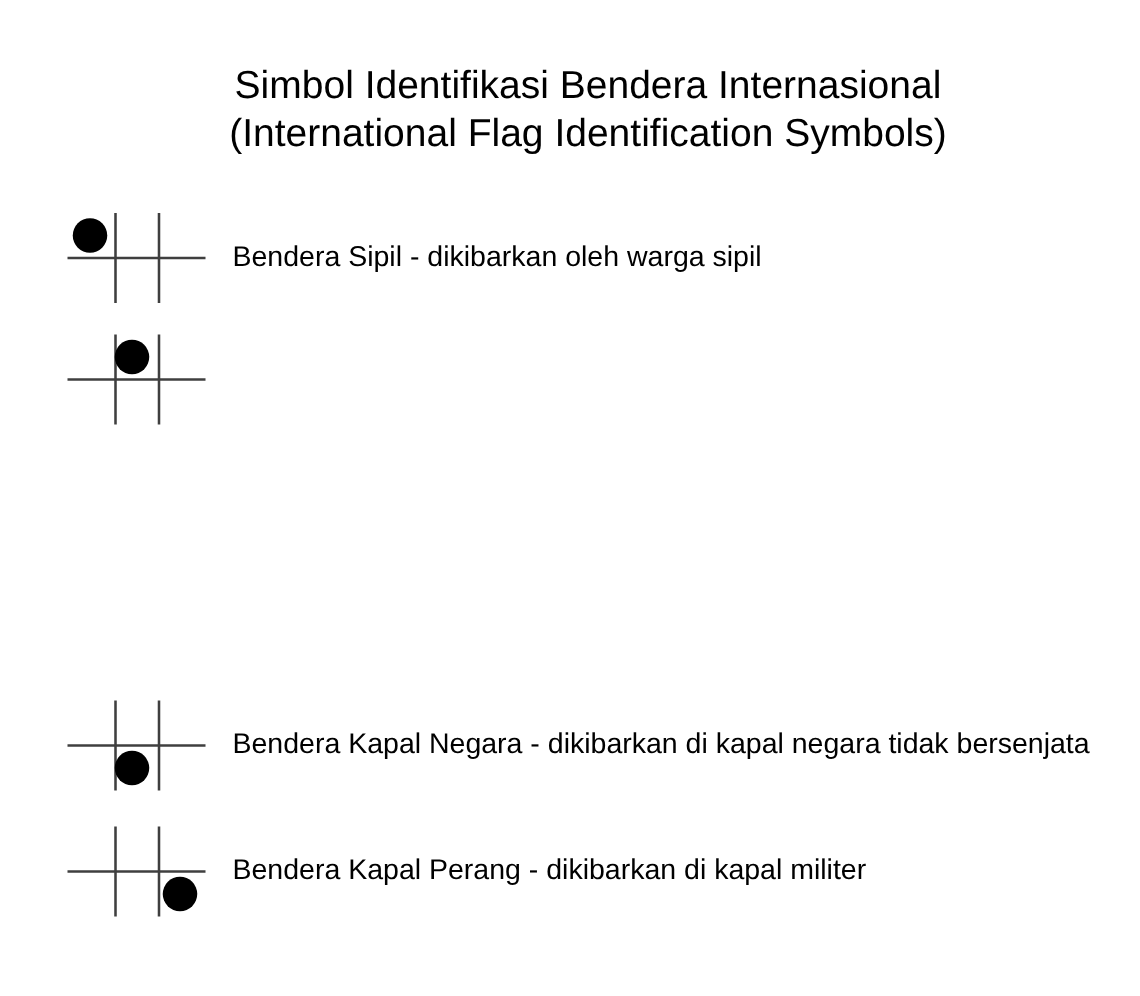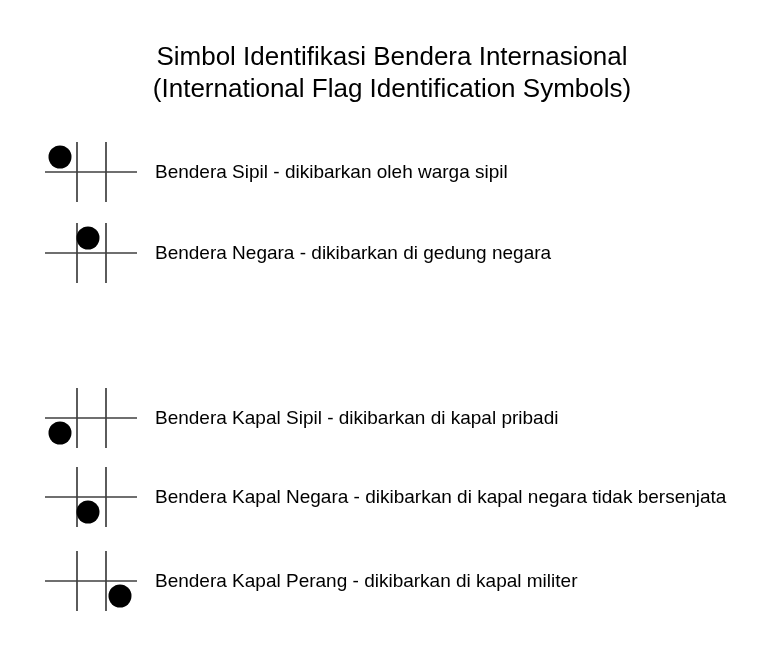--- a/index.html
+++ b/index.html
@@ -78,33 +78,23 @@
     <span class="label">Bendera Sipil - dikibarkan oleh warga sipil</span>
   </div>
 
   <div class="row" id="row-1">
     <svg class="symbol" width="94" height="62" viewBox="0 0 94 62">
         <line x1="1" y1="31" x2="93" y2="31" stroke="#3f3f3f" stroke-width="1.7"></line>
         <line x1="33" y1="1" x2="33" y2="61" stroke="#3f3f3f" stroke-width="1.7"></line>
         <line x1="62" y1="1" x2="62" y2="61" stroke="#3f3f3f" stroke-width="1.7"></line>
         <circle cx="44" cy="16" r="11.5" fill="#000000"></circle>
       </svg>
-    <span class="label">Bendera Negara - dikibarkan di gedung negara</span>
   </div>
 
 
-  <div class="row" id="row-3">
-    <svg class="symbol" width="94" height="62" viewBox="0 0 94 62">
-        <line x1="1" y1="31" x2="93" y2="31" stroke="#3f3f3f" stroke-width="1.7"></line>
-        <line x1="33" y1="1" x2="33" y2="61" stroke="#3f3f3f" stroke-width="1.7"></line>
-        <line x1="62" y1="1" x2="62" y2="61" stroke="#3f3f3f" stroke-width="1.7"></line>
-        <circle cx="16" cy="46" r="11.5" fill="#000000"></circle>
-      </svg>
-    <span class="label">Bendera Kapal Sipil - dikibarkan di kapal pribadi</span>
-  </div>
 
   <div class="row" id="row-4">
     <svg class="symbol" width="94" height="62" viewBox="0 0 94 62">
         <line x1="1" y1="31" x2="93" y2="31" stroke="#3f3f3f" stroke-width="1.7"></line>
         <line x1="33" y1="1" x2="33" y2="61" stroke="#3f3f3f" stroke-width="1.7"></line>
         <line x1="62" y1="1" x2="62" y2="61" stroke="#3f3f3f" stroke-width="1.7"></line>
         <circle cx="44" cy="46" r="11.5" fill="#000000"></circle>
       </svg>
     <span class="label">Bendera Kapal Negara - dikibarkan di kapal negara tidak bersenjata</span>
   </div>

